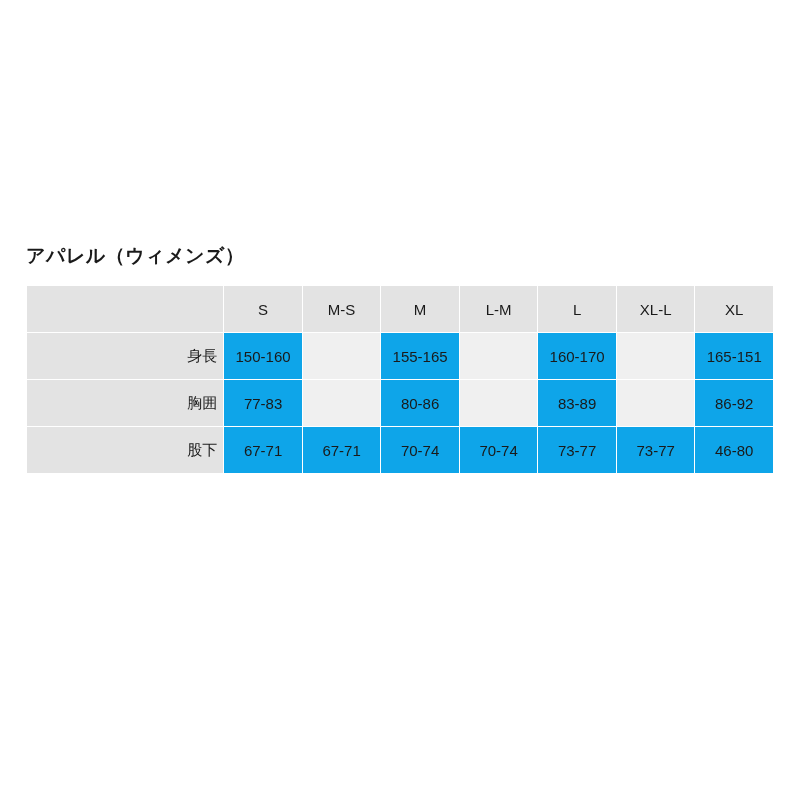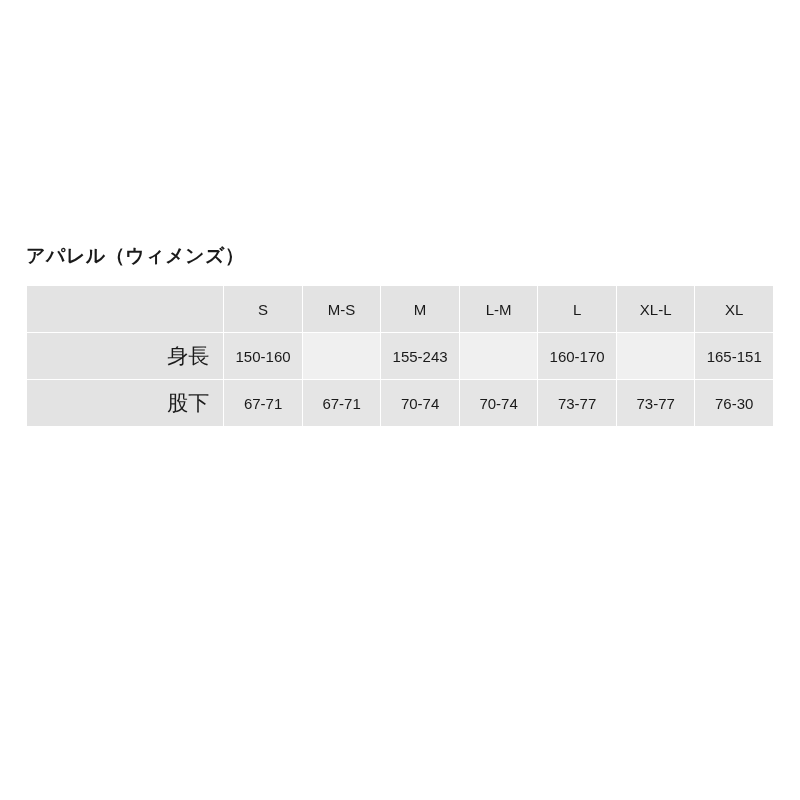--- a/index.html
+++ b/index.html
@@ -53,27 +53,27 @@
     font-size: 15px;
     color: #1a1a1a;
   }
   table.size-table thead td.corner {
     background: #e3e3e3;
   }
   
   table.size-table tbody td.row-label {
     background: #e3e3e3;
     text-align: center;
-    font-size: 21px;
-    padding-right: 14px;
+    font-size: 15px;
+    padding-right: 6px;
     text-align: right;
     color: #1a1a1a;
   }
   table.size-table tbody td.val {
-    background: #e5e5e5;
+    background: #0ea5e9;
   }
   table.size-table tbody td.val.empty {
     background: #f0f0f0;
   }
   col.c0 { width: 196px; }
   col.cx { width: 78px; }
 </style>
 </head>
 <body>
 
@@ -103,33 +103,43 @@
           <td>L</td>
           <td>XL-L</td>
           <td>XL</td>
         </tr>
       </thead>
       <tbody>
         <tr>
           <td class="row-label">身長</td>
           <td class="val">150-160</td>
           <td class="val empty"></td>
-          <td class="val">155-243</td>
+          <td class="val">155-165</td>
           <td class="val empty"></td>
           <td class="val">160-170</td>
           <td class="val empty"></td>
           <td class="val">165-151</td>
+        </tr>
+        <tr>
+          <td class="row-label">胸囲</td>
+          <td class="val">77-83</td>
+          <td class="val empty"></td>
+          <td class="val">80-86</td>
+          <td class="val empty"></td>
+          <td class="val">83-89</td>
+          <td class="val empty"></td>
+          <td class="val">86-92</td>
         </tr>
         <tr>
           <td class="row-label">股下</td>
           <td class="val">67-71</td>
           <td class="val">67-71</td>
           <td class="val">70-74</td>
           <td class="val">70-74</td>
           <td class="val">73-77</td>
           <td class="val">73-77</td>
-          <td class="val">76-30</td>
+          <td class="val">46-80</td>
         </tr>
       </tbody>
     </table>
   </div>
 
 </div>
 
 </body></html>

